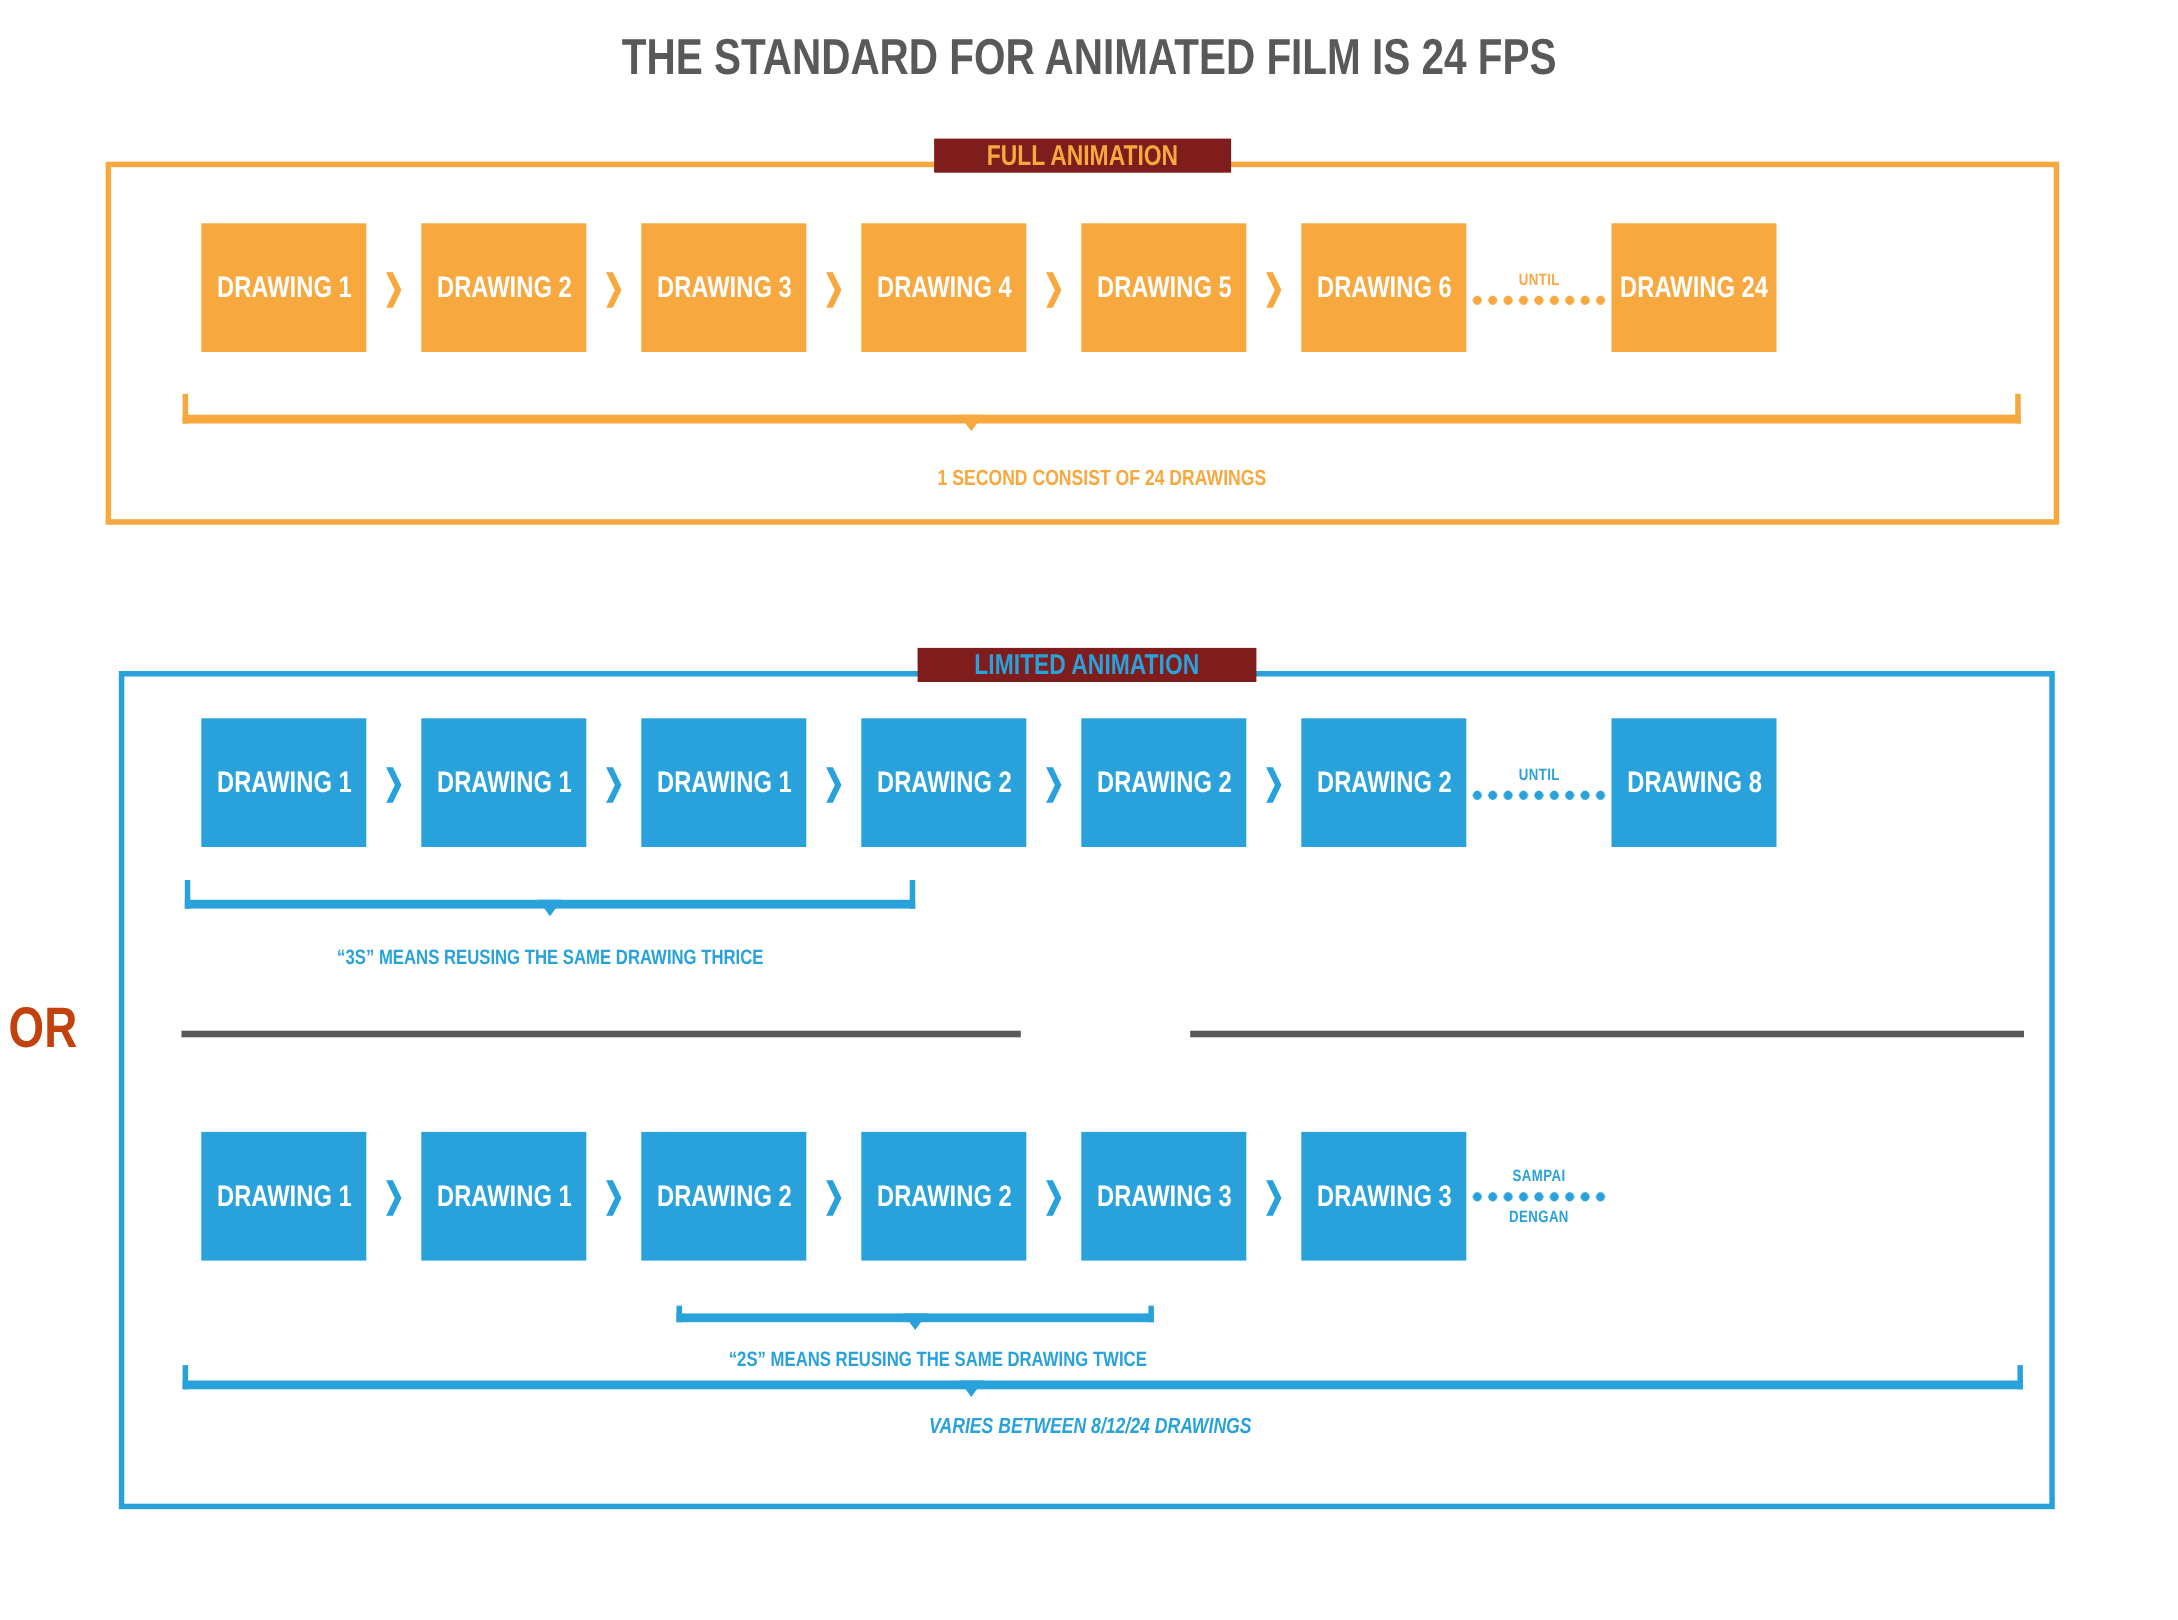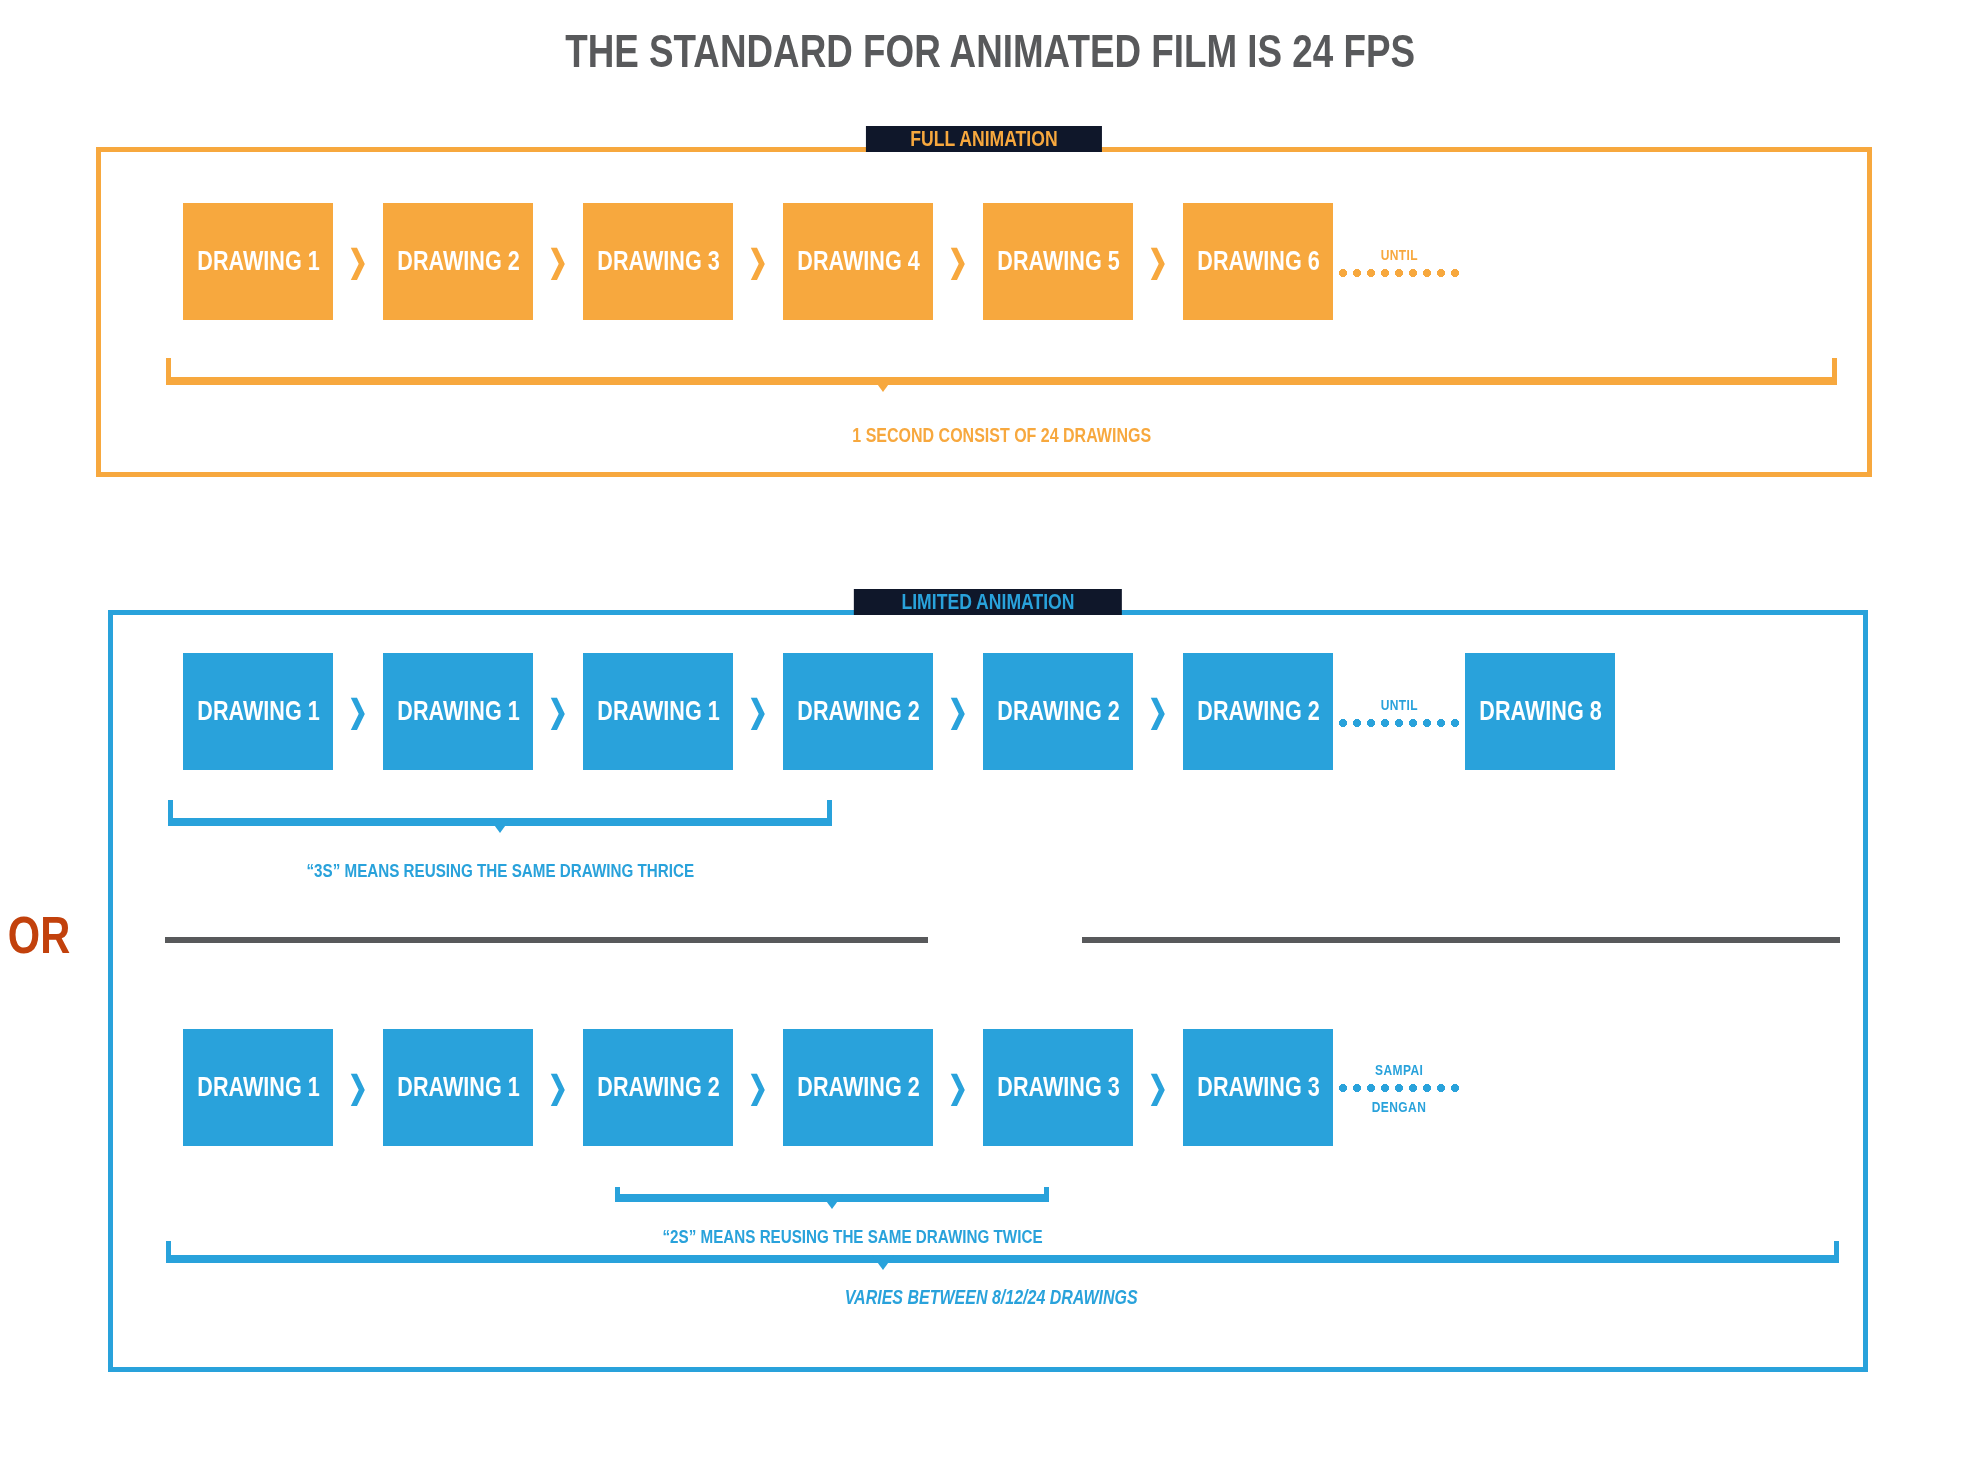--- a/index.html
+++ b/index.html
@@ -9,21 +9,21 @@
   }
   .cond{display:inline-block;transform:scaleX(0.80);transform-origin:center;white-space:nowrap;}
   
   .page-title{position:absolute;top:24px;left:0;width:100%;text-align:center;
     font-size:46px;color:#58595B;letter-spacing:0px;}
   
   .frame{position:absolute;border:5px solid;background:transparent;}
   .frame.orange{border-color:#F7A83E;}
   .frame.blue{border-color:#29A2DB;}
   .frame-label{position:absolute;top:-26px;left:50%;transform:translateX(-50%);
-    background:#0f172a;padding:0 26px;font-size:22px;white-space:nowrap;}
+    background:#7f1d1d;padding:0 26px;font-size:26px;white-space:nowrap;}
   .frame-label.orange-t{color:#F7A83E;}
   .frame-label.blue-t{color:#29A2DB;}
   
   .row{position:absolute;left:183px;display:flex;align-items:stretch;height:117px;}
   .box{width:150px;height:117px;display:flex;align-items:center;justify-content:center;
     color:#ffffff;font-size:27px;}
   .box.orange{background:#F7A83E;}
   .box.blue{background:#29A2DB;}
   .gap{width:50px;display:flex;align-items:center;justify-content:center;}
   .chev{font-size:26px;transform:scaleX(0.9) scaleY(1.2);}
@@ -97,20 +97,23 @@
     <div class="gap">
         <span class="chev orange-t">❯</span>
       </div>
     <div class="box orange">
         <span class="cond">DRAWING 6</span>
       </div>
     <div class="until">
       <span class="until-label orange-t cond">UNTIL</span>
       <div class="dots dots-orange"></div>
     </div>
+    <div class="box orange">
+        <span class="cond">DRAWING 24</span>
+      </div>
   </div>
 
   <div class="bracket orange-b" style="left:166px;top:358px;width:1671px;height:27px;">
     <div class="tri tri-orange" style="left:701px;"></div>
   </div>
   <div class="caption orange-t" style="left:166px;top:424px;width:1671px;">
     <span class="cond">1 SECOND CONSIST OF 24 DRAWINGS</span>
   </div>
 
   <div class="frame blue" style="left:108px;top:610px;width:1750px;height:752px;">

